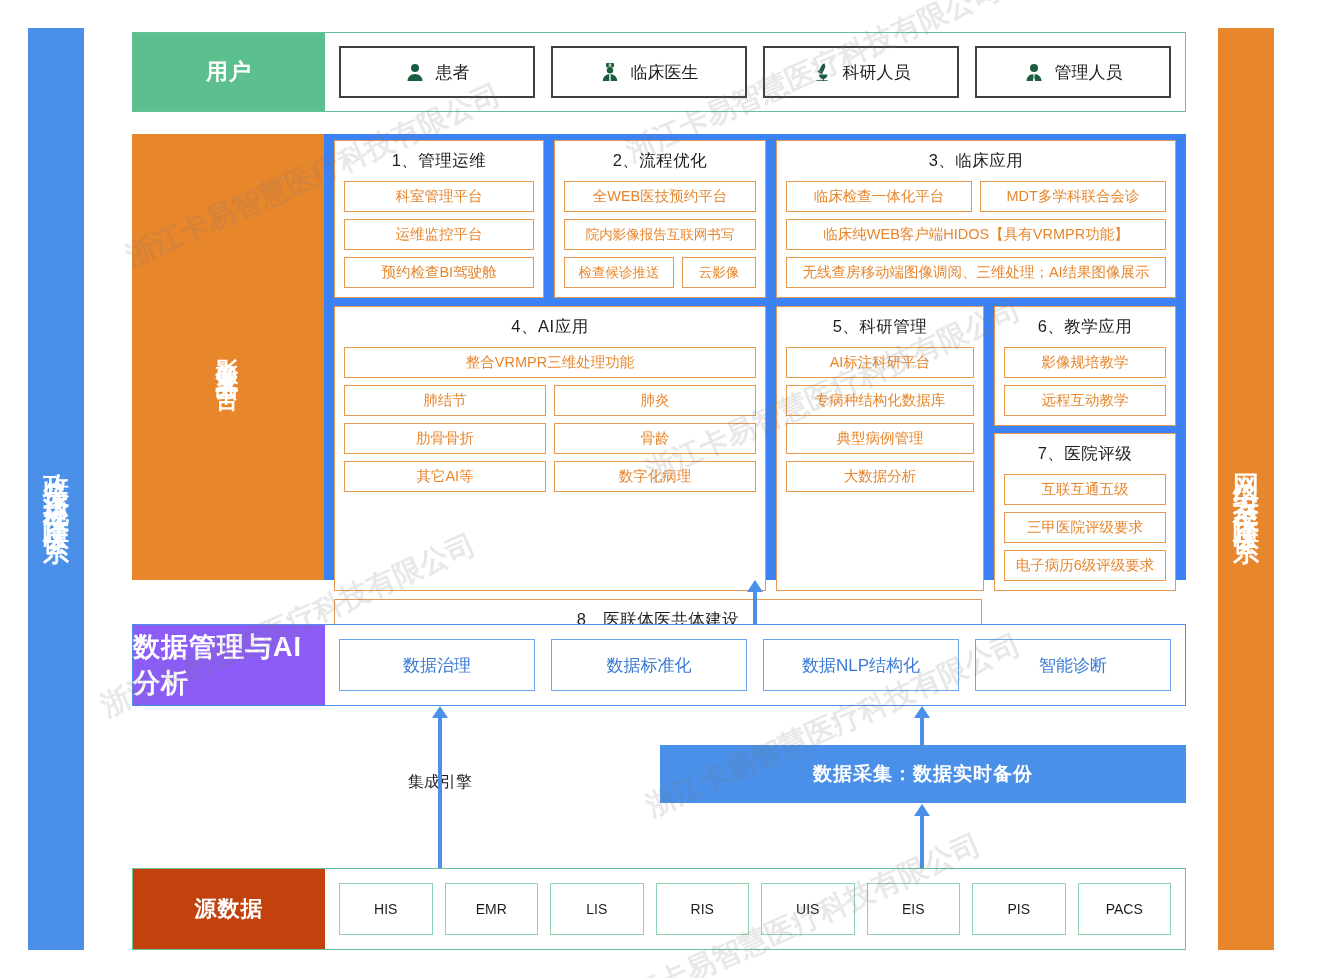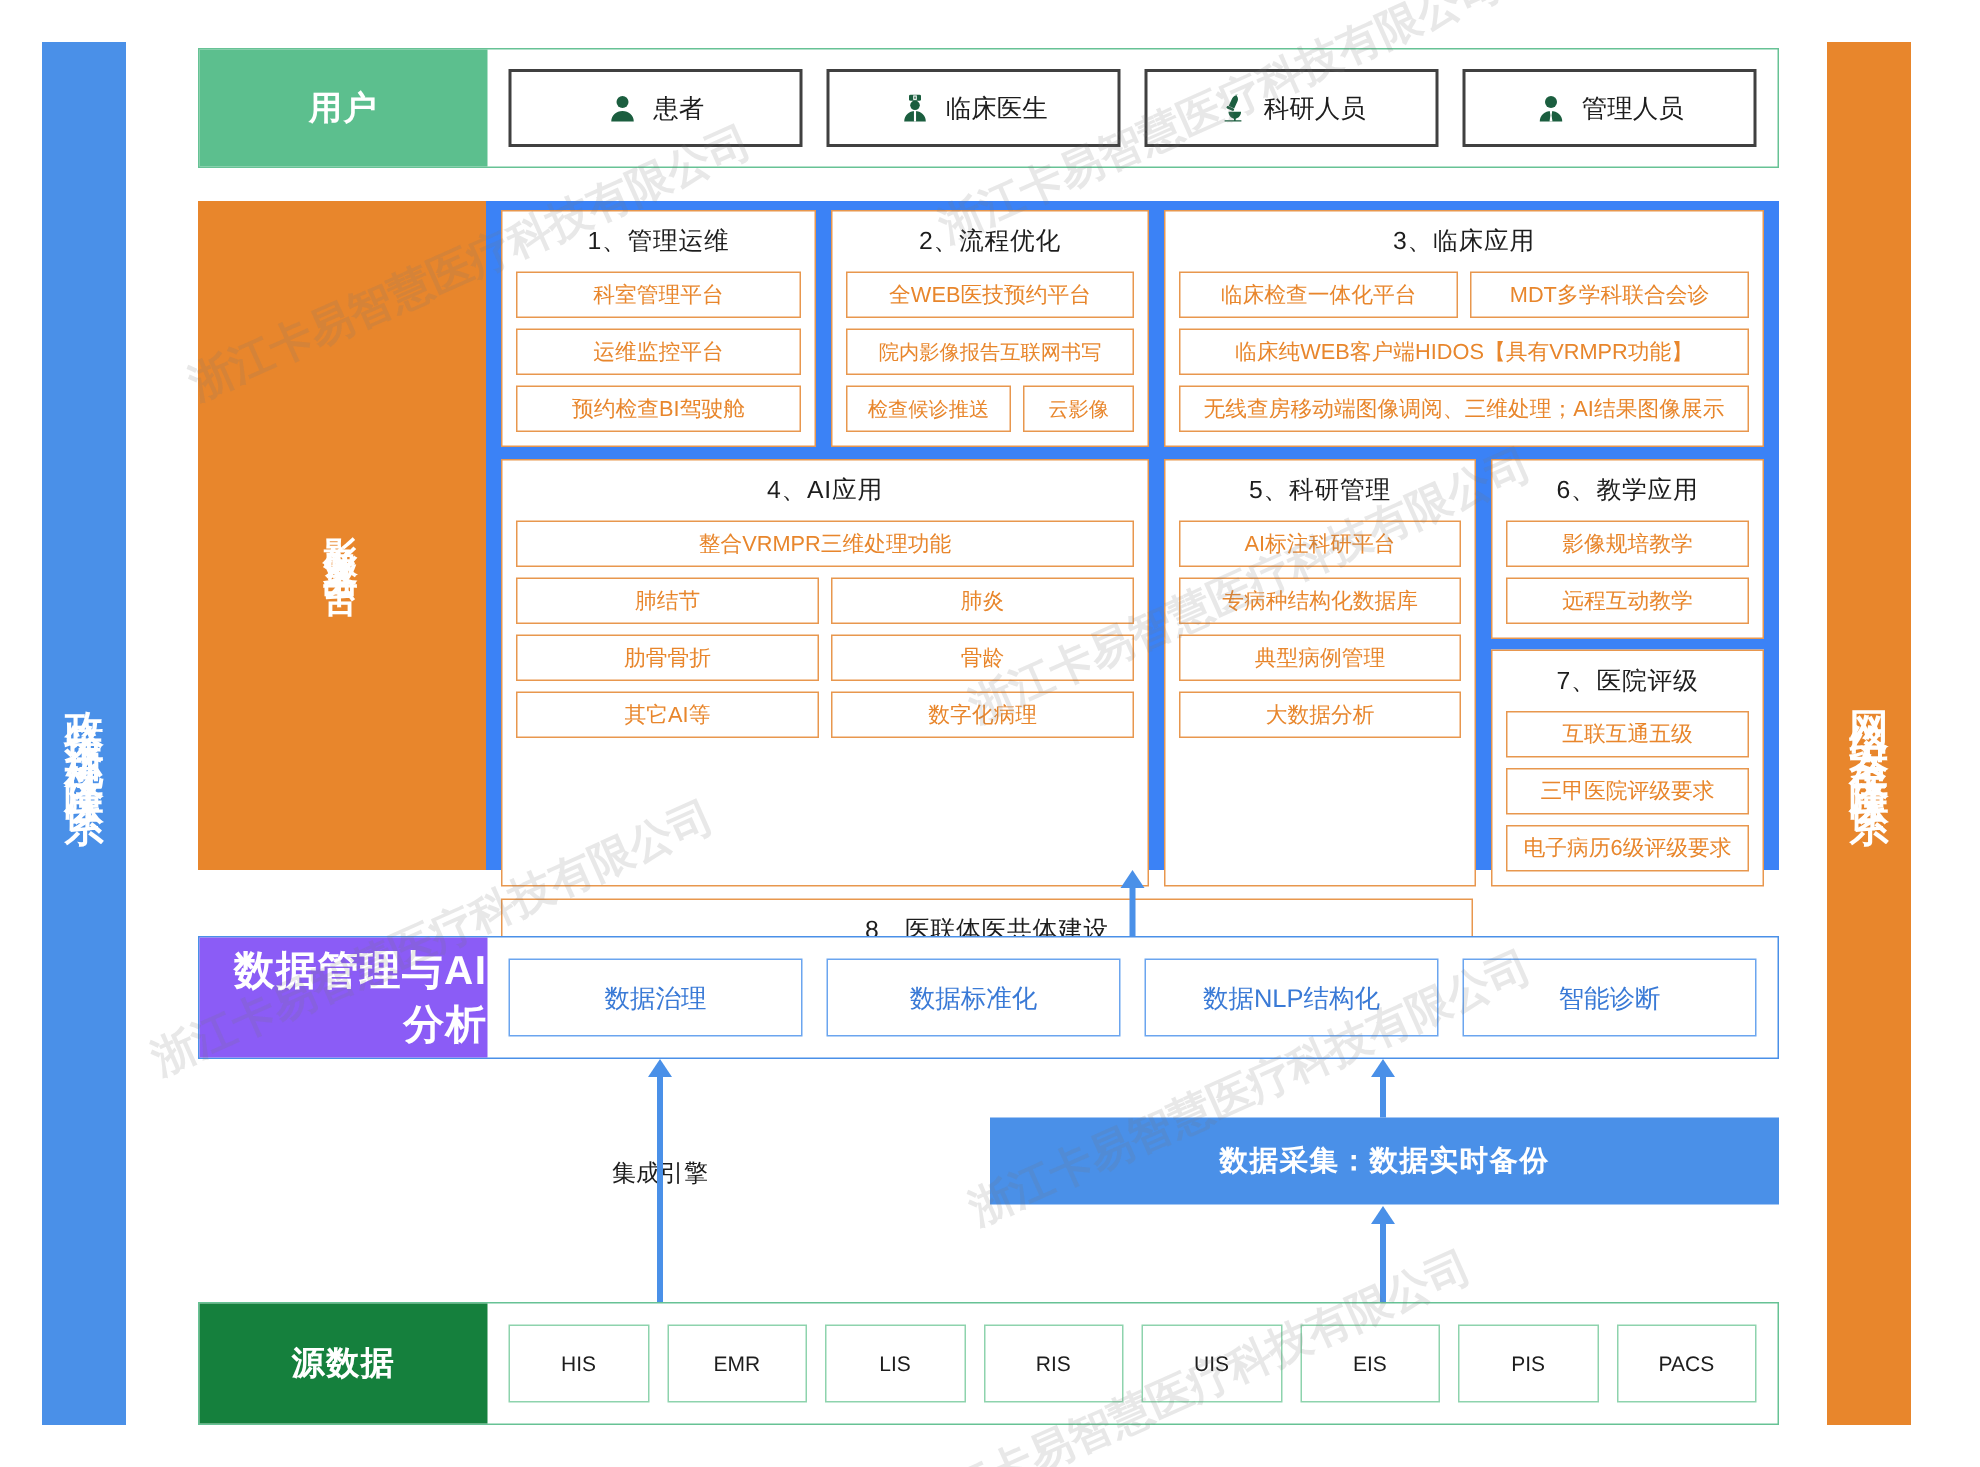--- a/index.html
+++ b/index.html
@@ -61,21 +61,21 @@
   .band {
     position: absolute;
     display: flex;
   }
   .band-label {
     flex: 0 0 auto;
     display: flex; align-items: center; justify-content: center;
     color: #fff; font-weight: 700;
     font-size: 21px;
     letter-spacing: 1px;
-    text-align: right;
+    text-align: left;
   }
   .band-body {
     flex: 1 1 auto;
     display: flex;
     align-items: center;
   }
 
   
   #user-band {
     left: 132px; top: 32px; width: 1054px; height: 80px;
@@ -181,21 +181,21 @@
     text-align: center;
     font-size: 16px; color: #1d1d1d;
   }
 
   
   #src-band {
     left: 132px; top: 868px; width: 1054px; height: 82px;
     border: 1px solid #67c295;
     background: #fff;
   }
-  #src-band .band-label { width: 192px; background: #15803d; height: 100%; font-size: 22px; }
+  #src-band .band-label { width: 192px; background: #c2410c; height: 100%; font-size: 22px; }
   #src-band .band-body { padding: 0 14px; gap: 12px; }
   .src-chip {
     flex: 1 1 0; height: 52px;
     border: 1px solid #8ed3ad; background: #fff;
     display: flex; align-items: center; justify-content: center;
     color: #1d1d1d; font-size: 14px;
   }
 
   
   .arrow {

